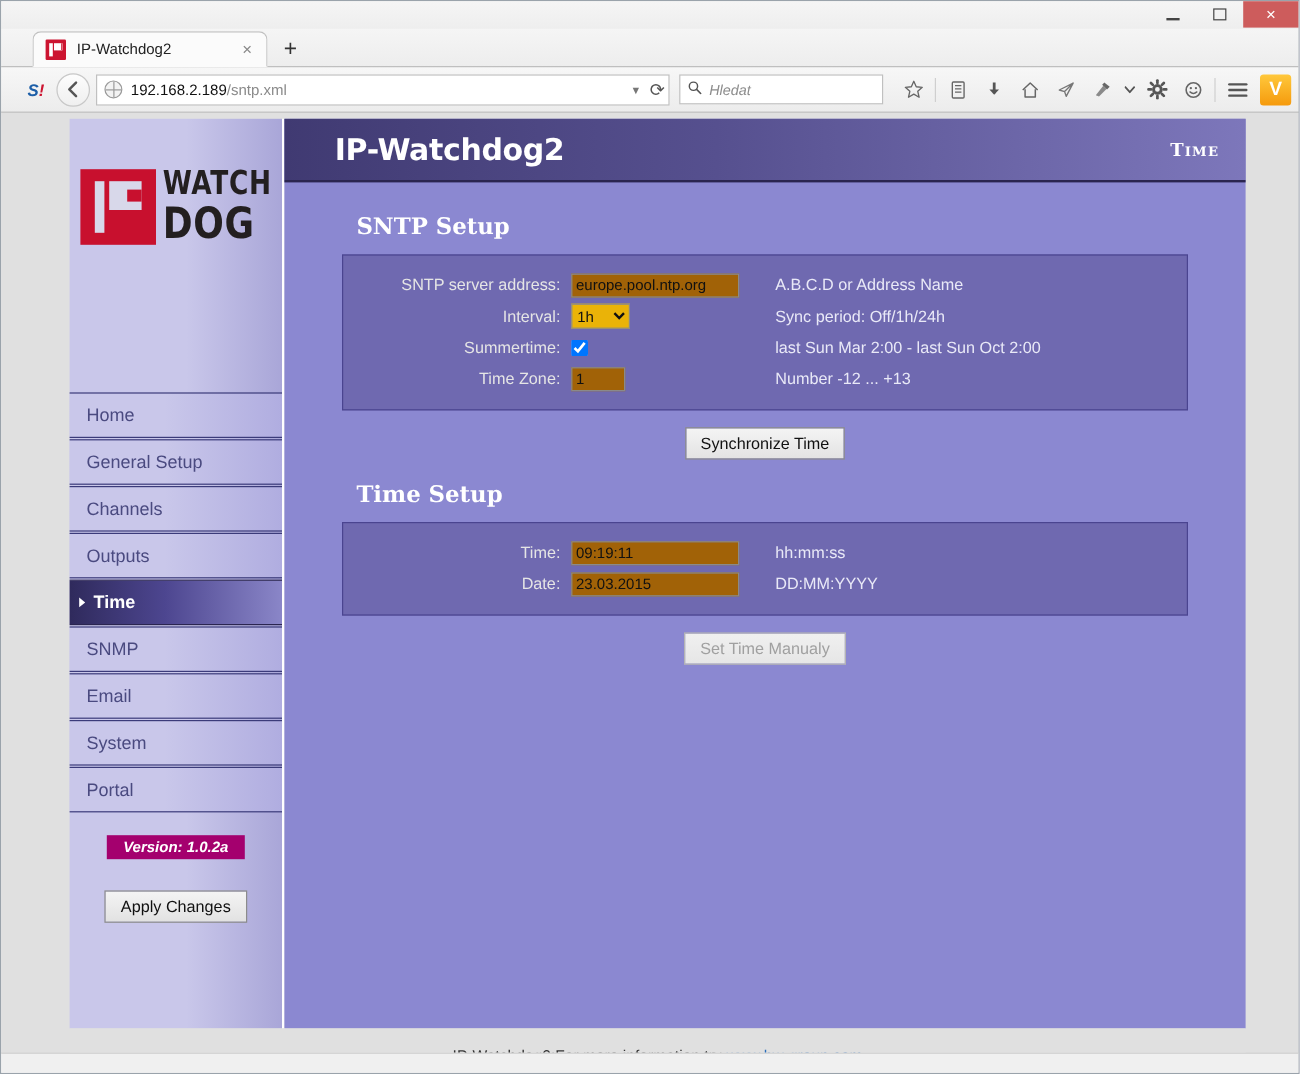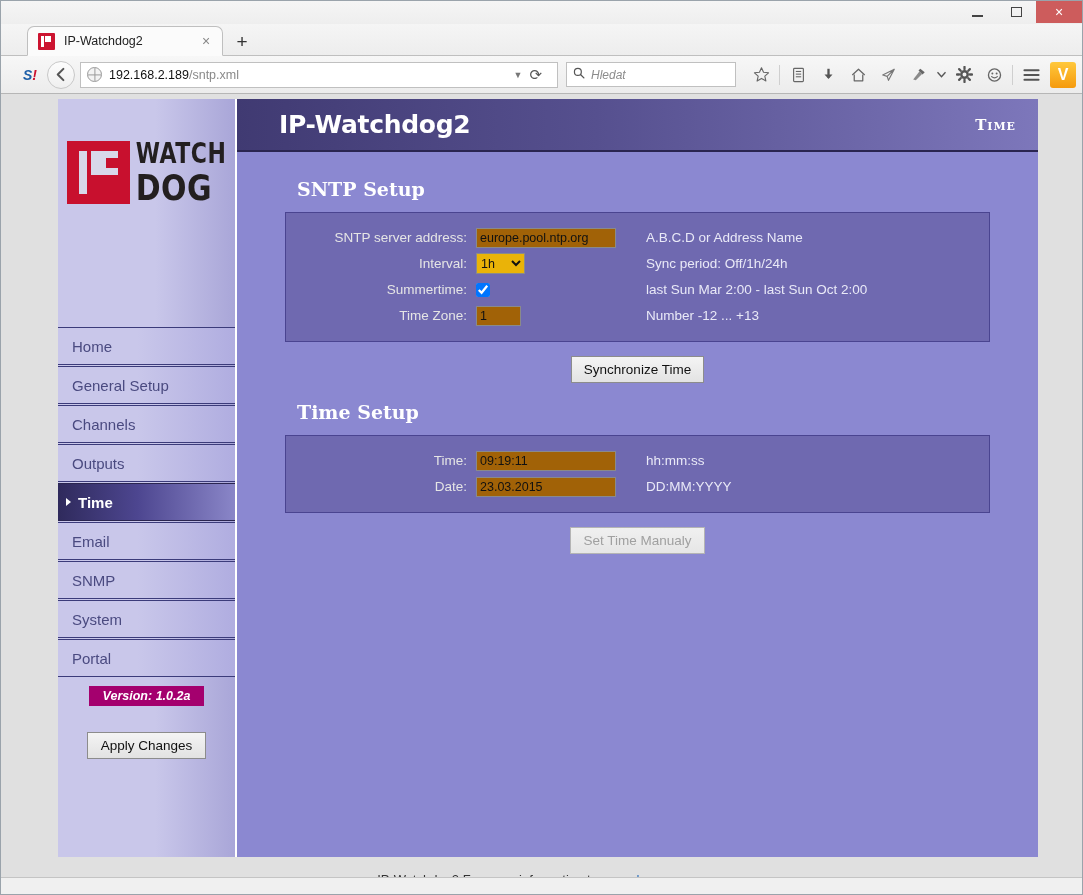--- a/index.html
+++ b/index.html
@@ -127,21 +127,21 @@
     margin-right: 5px;
     flex: 0 0 auto;
   }
   .urlbar {
     flex: 1 1 auto;
     height: 26px;
     background: #fff;
     border: 1px solid #c0c0c0;
     display: flex;
     align-items: center;
-    padding: 0 12px 0 6px;
+    padding: 0 0 0 6px;
     font-size: 12.5px;
     min-width: 0;
     margin-right: 8px;
   }
   .globe {
     width: 15px; height: 15px; border-radius: 50%;
     border: 1.5px solid #9a9a9a;
     margin-right: 7px; flex:0 0 auto;
     position: relative; background: #f3f3f3;
   }
@@ -273,21 +273,21 @@
     border-left:5px solid #ffffff;
     border-top:4px solid transparent;
     border-bottom:4px solid transparent;
     margin-right: 7px;
   }
   .sidebar-foot {
     flex: 1 1 auto;
     display: flex;
     flex-direction: column;
     align-items: center;
-    padding-top: 8px;
+    padding-top: 18px;
     background: transparent;
   }
   .version {
     background: #a4006e;
     color: #fff;
     font-style: italic;
     font-weight: bold;
     font-size: 12.5px;
     padding: 3px 14px;
     white-space: nowrap;
@@ -587,24 +587,24 @@
               <span>Channels</span>
             </div>
           <div class="nav-item">
               <span>Outputs</span>
             </div>
           <div class="nav-item active">
               <span class="arrow"></span>
               <span>Time</span>
             </div>
           <div class="nav-item">
+              <span>SNMP</span>
+            </div>
+          <div class="nav-item">
               <span>Email</span>
-            </div>
-          <div class="nav-item">
-              <span>SNMP</span>
             </div>
           <div class="nav-item">
               <span>System</span>
             </div>
           <div class="nav-item">
               <span>Portal</span>
             </div>
         </div>
 
         <div class="sidebar-foot">

